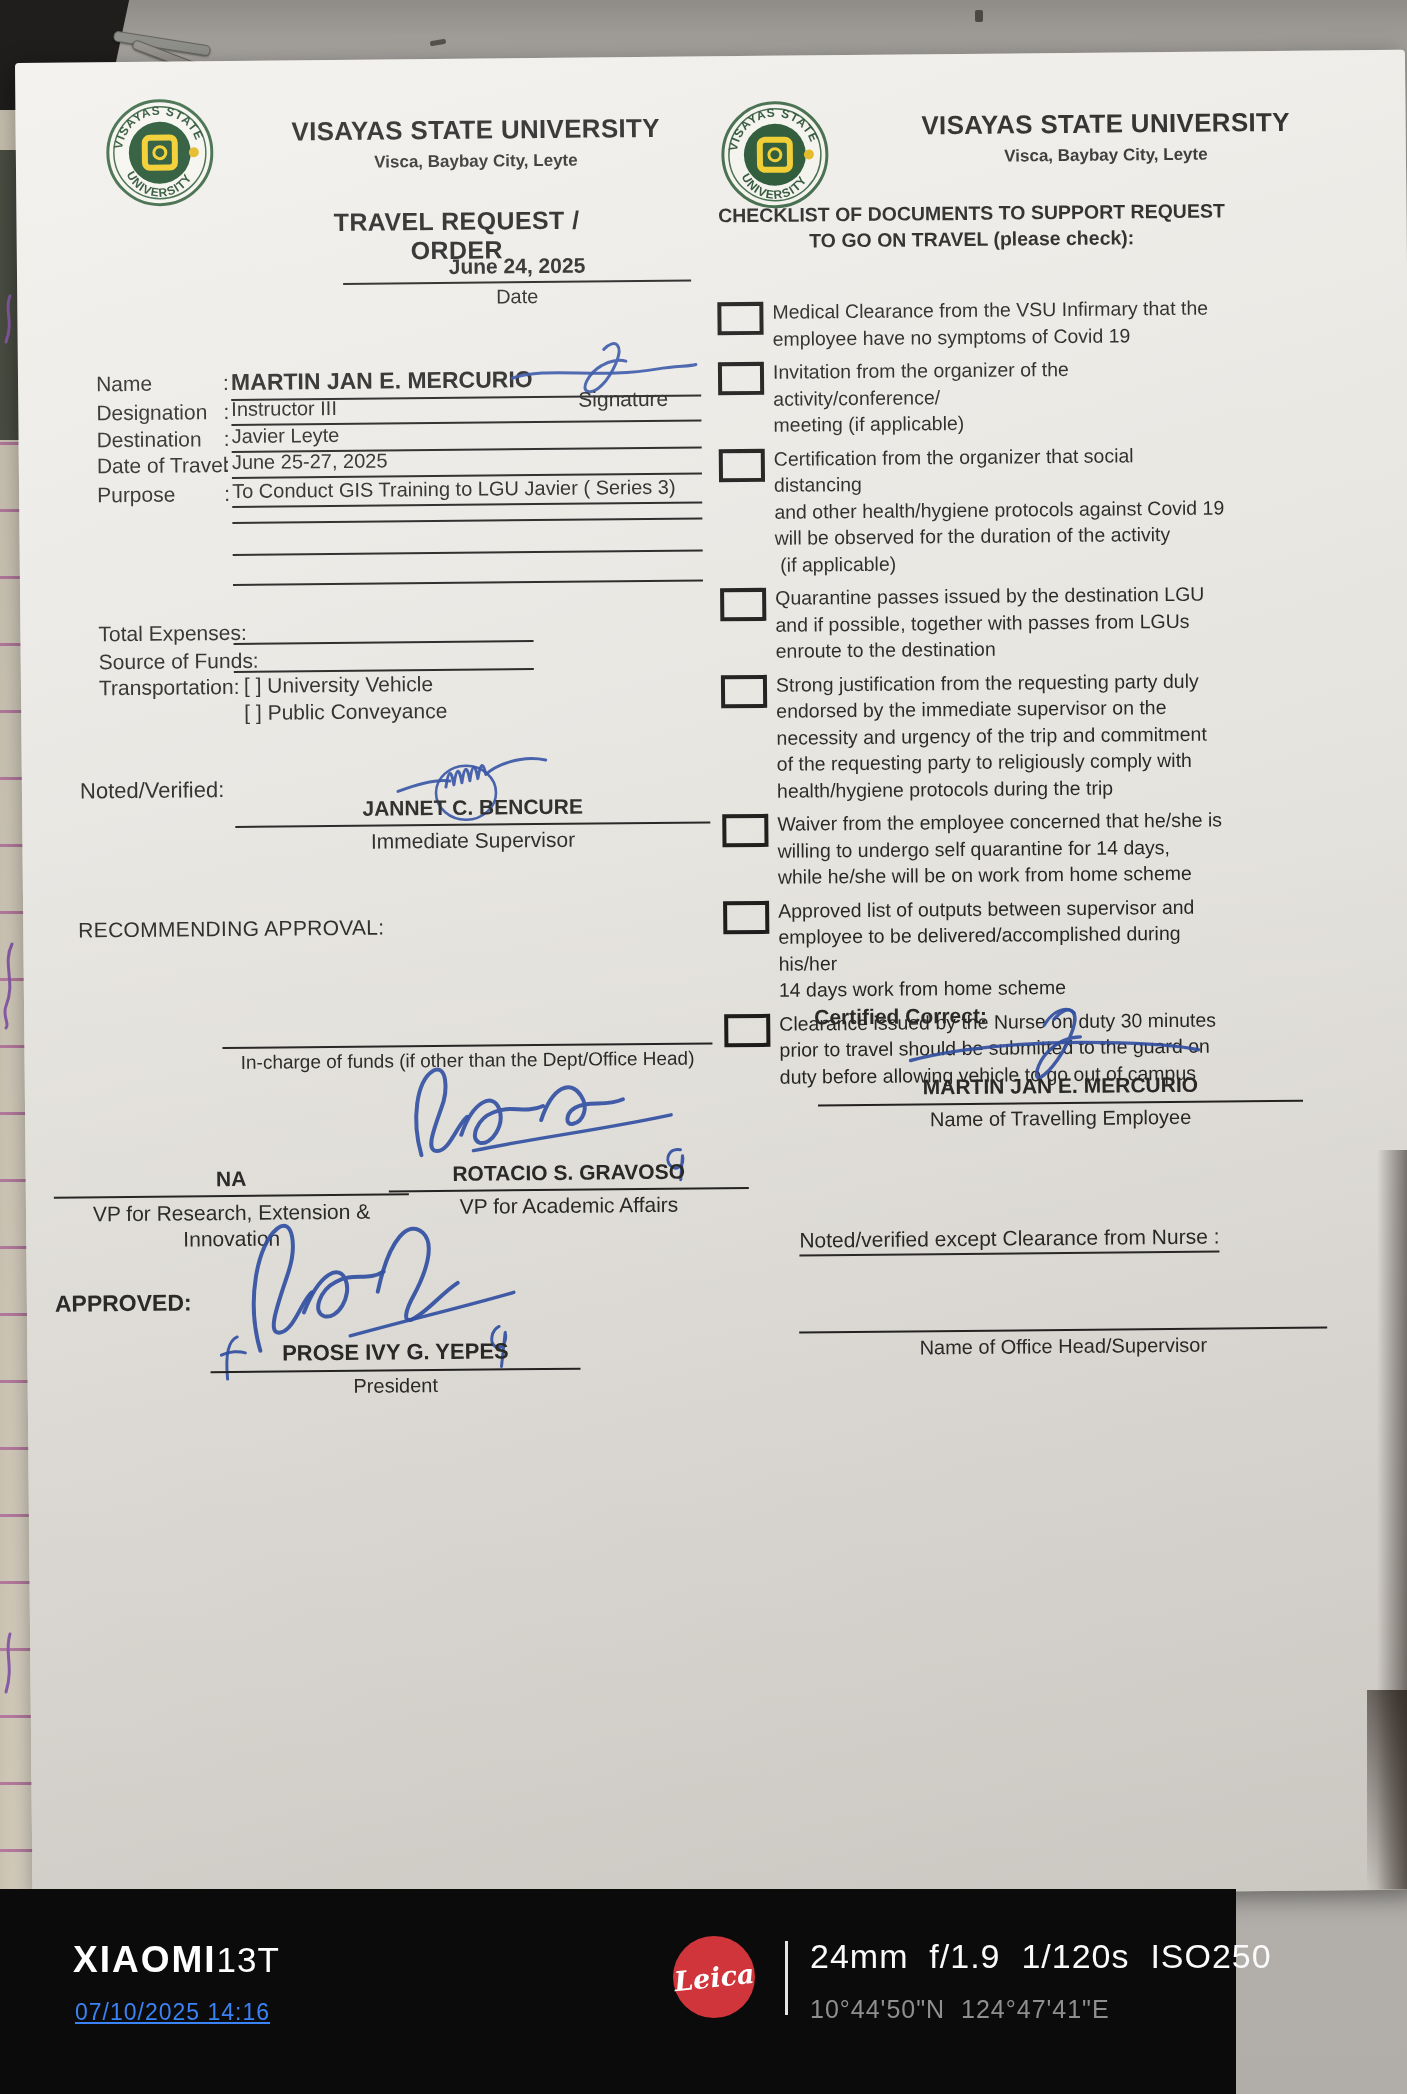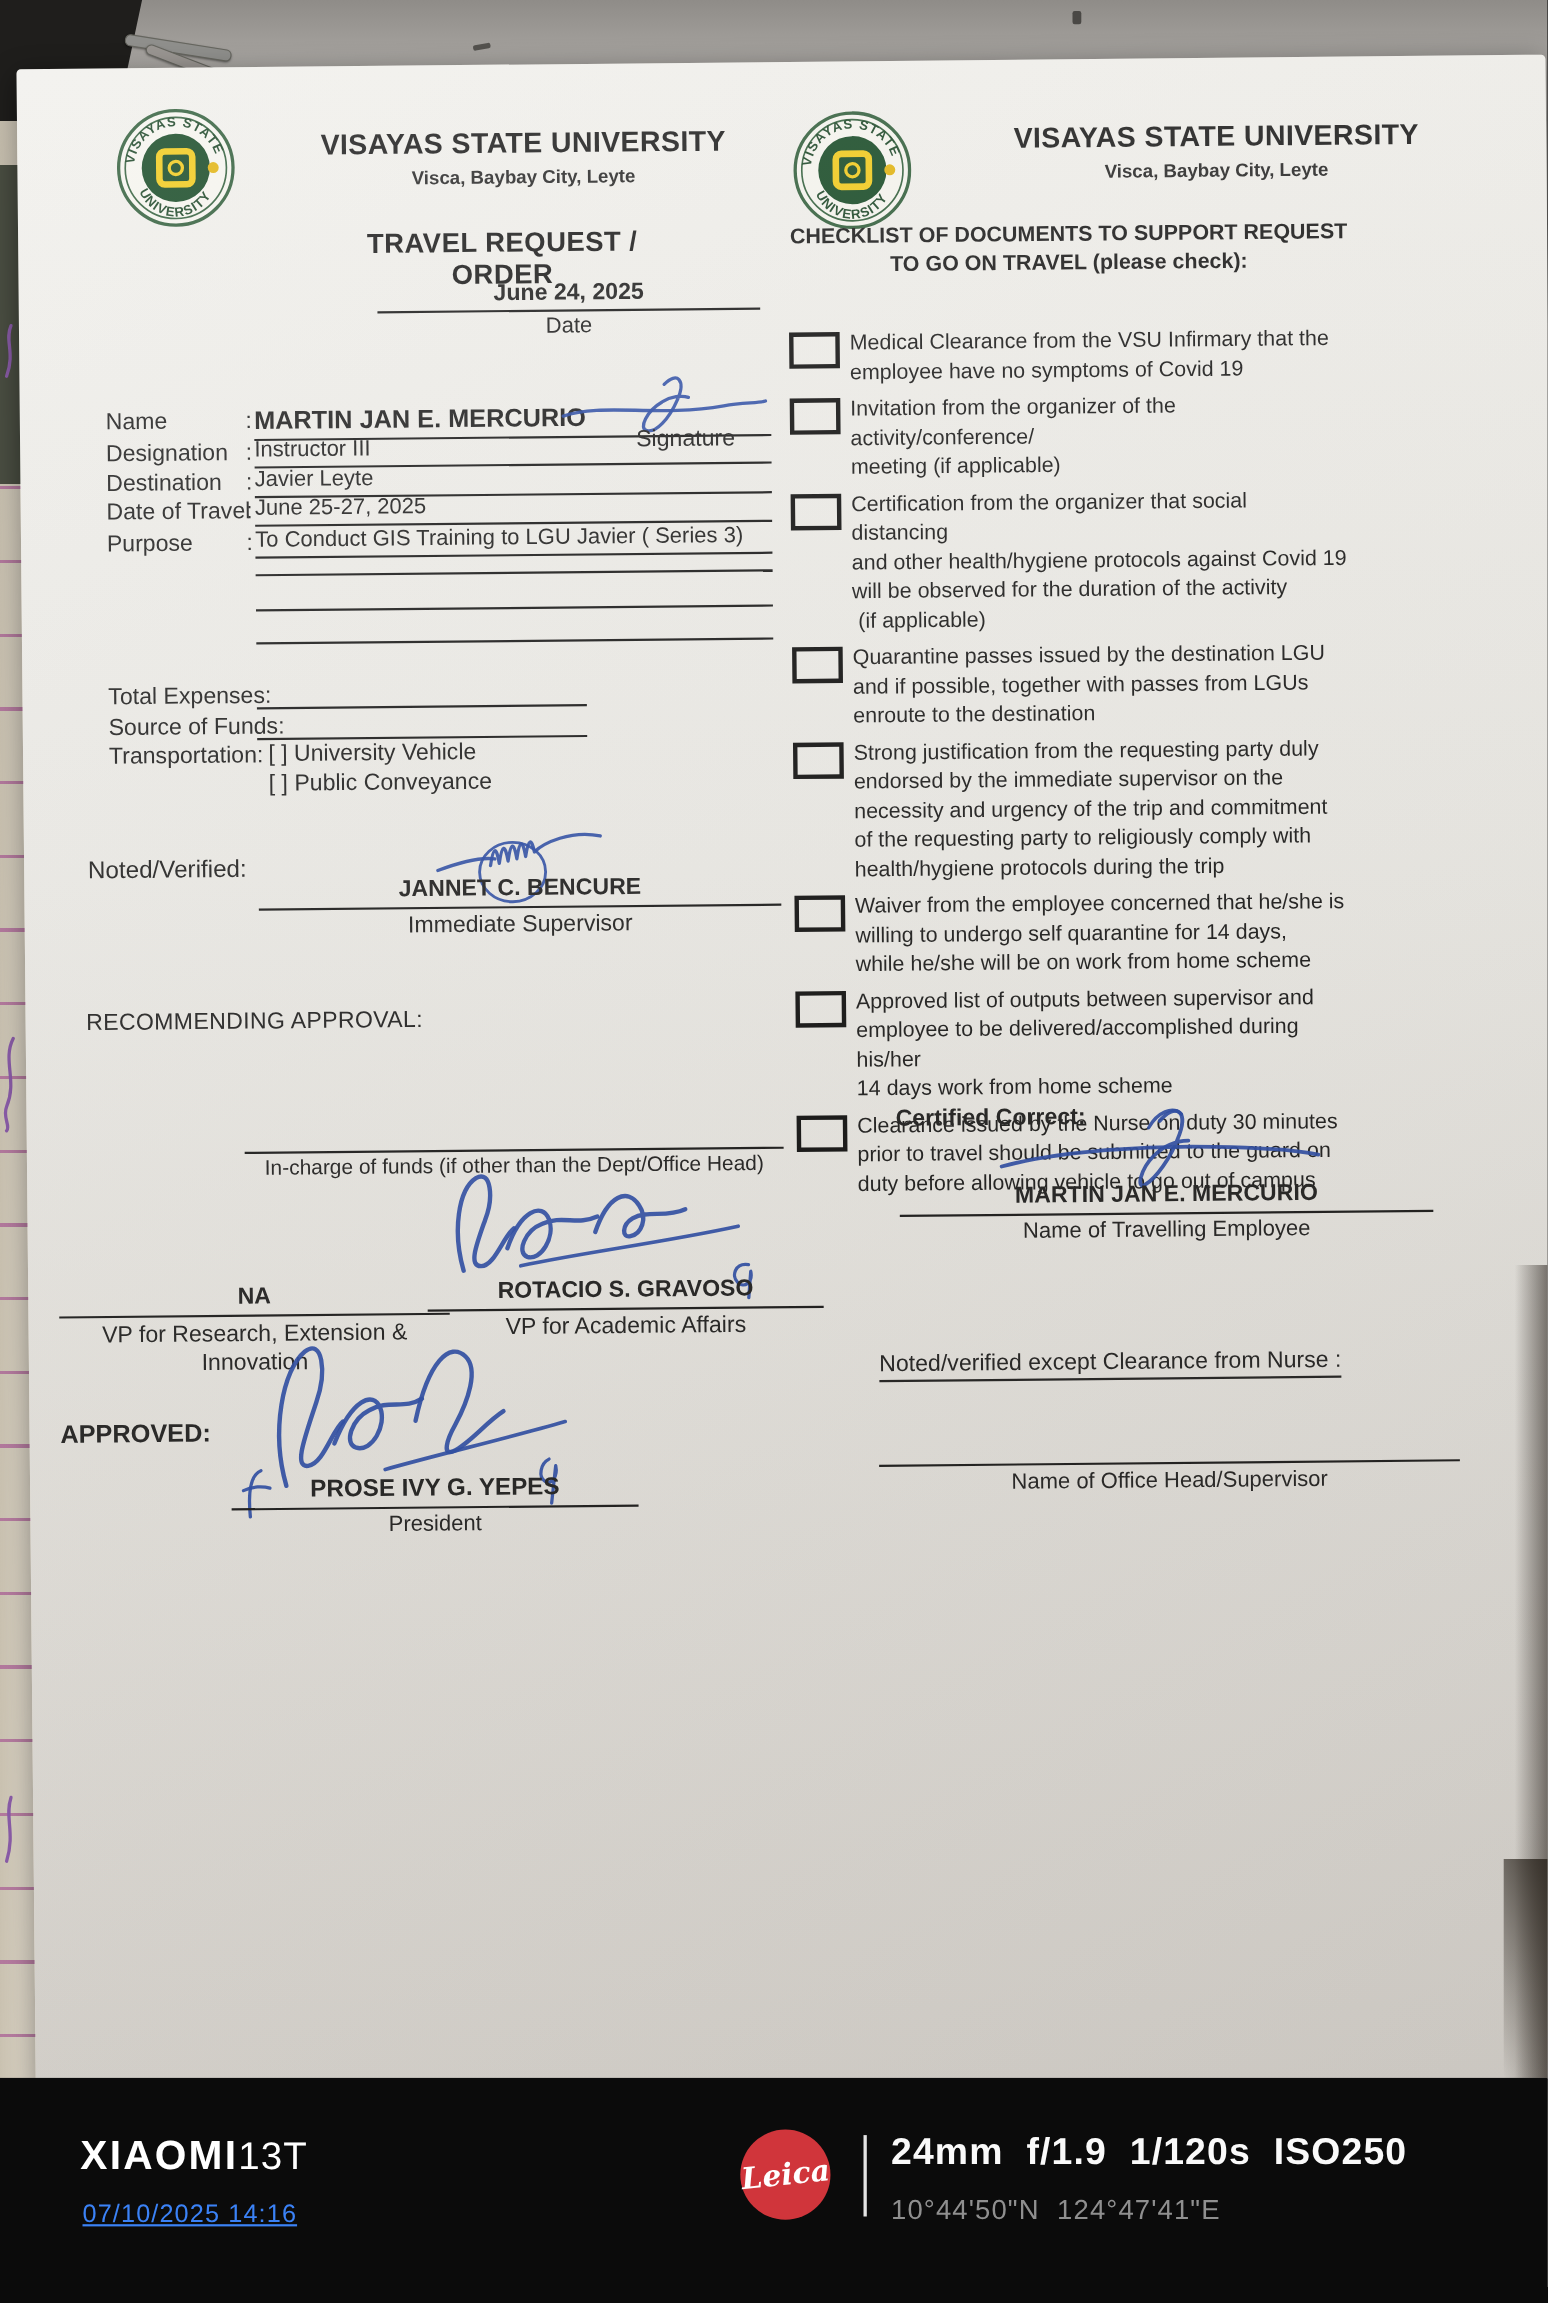--- a/index.html
+++ b/index.html
@@ -43,29 +43,29 @@
   .small-lab{font-size:21px;}
   .sig-block-name{font-weight:bold;font-size:21px;text-align:center;padding-bottom:4px;border-bottom:2.5px solid #1c1c1c;}
   .sig-block-title{font-size:21px;text-align:center;margin-top:3px;}
   
   .cl-item{display:flex;gap:9px;margin-bottom:7px;}
   .cl-box{flex:none;width:38px;height:25px;border:4.5px solid #141414;margin-top:3px;background:transparent;}
   .cl-text{font-size:19.5px;line-height:26.5px;color:#1f1f1f;white-space:pre-line;width:450px;}
   .ink{stroke:#2d4da6;fill:none;stroke-linecap:round;stroke-linejoin:round;opacity:.92;}
   .purple{stroke:#8a5ca8;fill:none;stroke-linecap:round;}
   
-  .camera-bar{position:absolute;left:0;top:1889px;width:1407px;height:205px;background:#0b0b0b;}
+  .camera-bar{position:absolute;left:0;top:1889px;width:1236px;height:205px;background:#0b0b0b;}
   .brand-row{position:absolute;left:73px;top:50px;display:flex;align-items:baseline;color:#fff;}
   .brand{font-size:37px;font-weight:bold;letter-spacing:2px;}
   .model{font-size:35px;font-weight:normal;letter-spacing:1px;}
   .datetime{position:absolute;left:75px;top:110px;font-size:23px;color:#3b82f6;letter-spacing:1px;text-decoration:underline;}
   .leica{position:absolute;left:673px;top:47px;width:82px;height:82px;border-radius:50%;background:#d0353b;display:flex;align-items:center;justify-content:center;}
   .leica-text{font-family:"DejaVu Serif",serif;font-style:italic;font-weight:bold;font-size:27px;color:#fff;transform:rotate(-6deg);}
   .divider{position:absolute;left:785px;top:52px;width:3px;height:74px;background:#e4e4e4;}
-  .settings{position:absolute;left:810px;top:48px;font-size:34px;font-weight:bold;color:#fafafa;white-space:pre;letter-spacing:1px;}
+  .settings{position:absolute;left:810px;top:48px;font-size:34px;font-weight:normal;color:#fafafa;white-space:pre;letter-spacing:1px;}
   .gps{position:absolute;left:810px;top:106px;font-size:25px;color:#8f8f8f;white-space:pre;letter-spacing:1px;}
 </style>
 </head>
 <body>
 
 <div class="photo">
 
   <div class="corner-dark"></div>
   <div class="notebook"></div>
   <div class="notebook-dark"></div>

